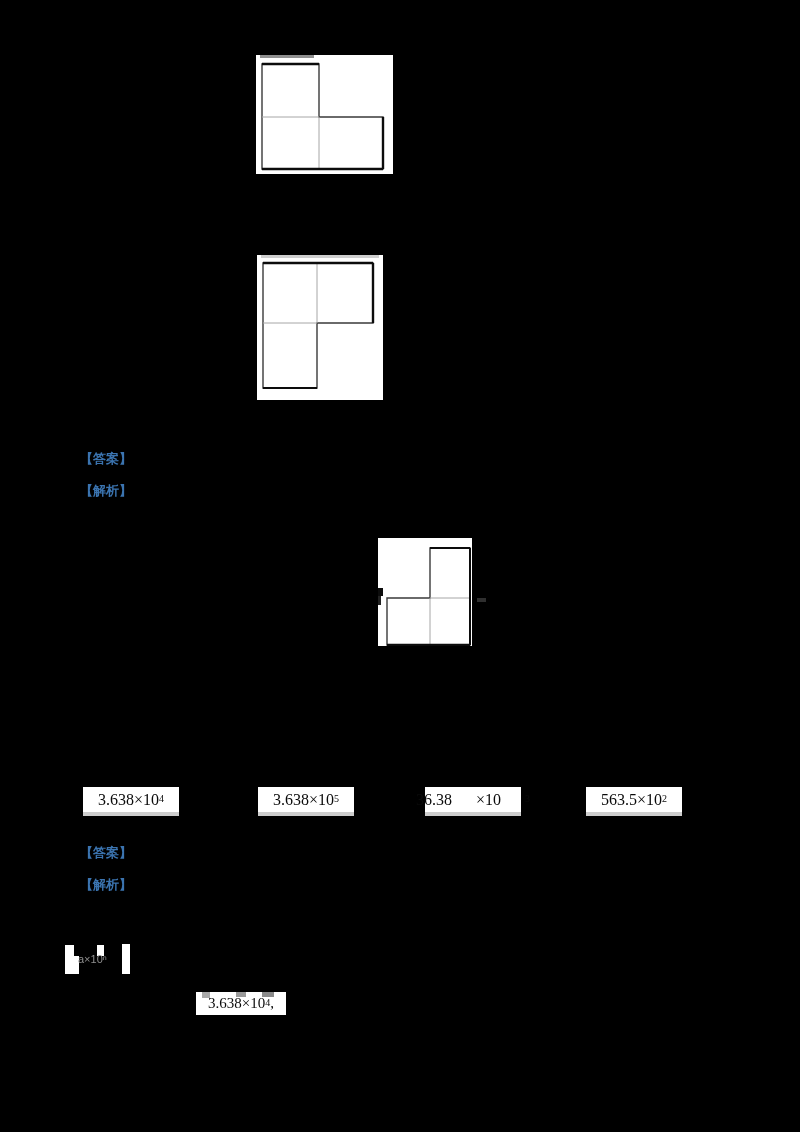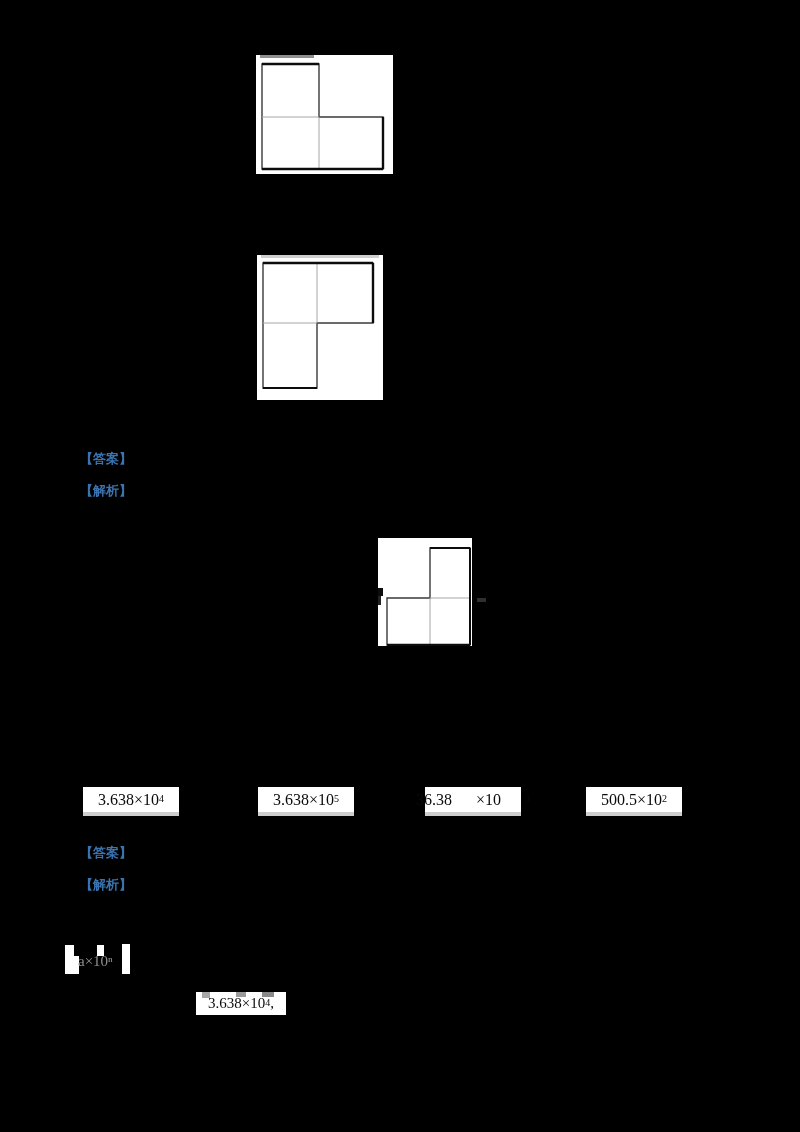--- a/index.html
+++ b/index.html
@@ -28,22 +28,22 @@
   .solution-box{
     position:absolute;left:196px;top:992px;width:90px;height:23px;
     background:#ffffff;display:flex;align-items:center;justify-content:center;
     font-family:"Liberation Serif",serif;font-size:15px;color:#0a0a0a;
     white-space:nowrap;
   }
   .artifact{position:absolute;}
   .fragment{position:absolute;left:64px;top:941px;width:70px;height:35px;}
   .fragment .patch{position:absolute;background:#ffffff;}
   .fragment .glyphs{
-    position:absolute;left:14px;top:12px;color:#8f8f8f;font-size:15px;
-    font-family:Liberation Serif, serif;white-space:nowrap;
+    position:absolute;left:14px;top:12px;color:#8f8f8f;font-size:11px;
+    font-family:Liberation Sans, sans-serif;white-space:nowrap;
   }
   .stray-dash{position:absolute;left:477px;top:598px;width:9px;height:4px;background:#2f2f2f;}
 </style>
 </head>
 <body>
 
 <div class="img-box" style="left:256px;top:55px;width:137px;height:119px;">
   <svg viewBox="0 0 137 119">
     <rect x="4" y="0" width="54" height="3" fill="#8f8f8f"></rect>
     <path d="M6 9 H63 V62 H127 V114 H6 Z" fill="none" stroke="#3a3a3a" stroke-width="1.4"></path>
@@ -93,21 +93,21 @@
   <span>3.638</span>
     <span>×10</span>
     <sup>5</sup>
 </div>
 <div class="formula-box" style="left:425px;gap:24px;">
   <span>36.38</span>
     <span>×10</span>
     <sup>3</sup>
 </div>
 <div class="formula-box" style="left:586px;">
-  <span>500.5</span>
+  <span>563.5</span>
     <span>×10</span>
     <sup>2</sup>
 </div>
 
 <div class="marker" style="top:845px;">【答案】</div>
 <div class="marker" style="top:877px;">【解析】</div>
 
 <div class="fragment">
   <div class="patch" style="left:1px;top:4px;width:9px;height:29px;"></div>
   <div class="patch" style="left:9px;top:15px;width:6px;height:18px;"></div>

